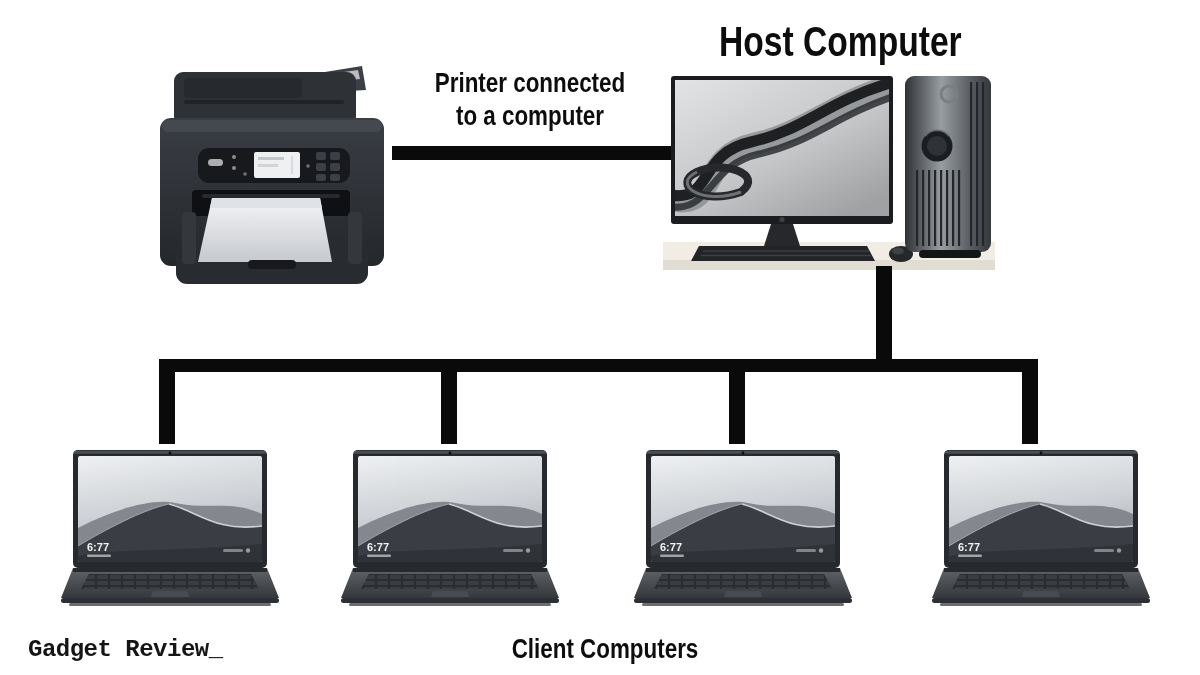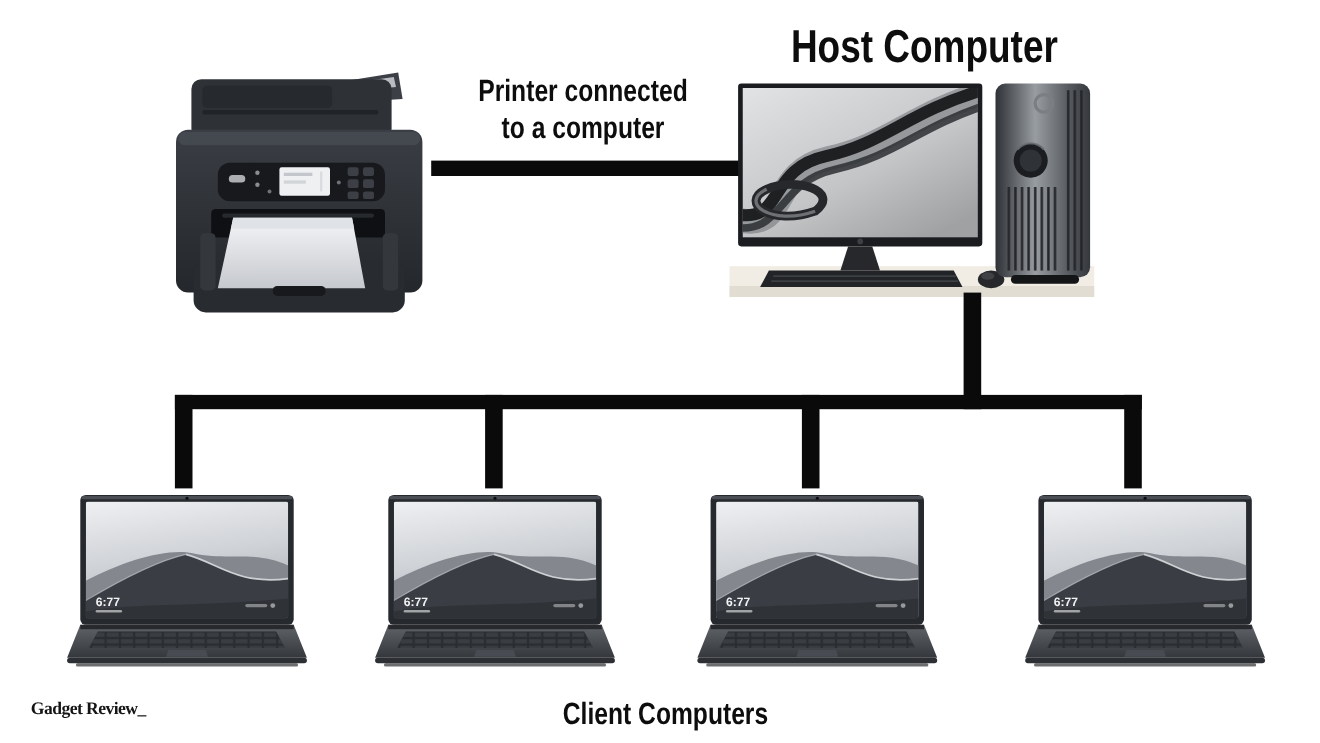--- a/index.html
+++ b/index.html
@@ -37,23 +37,23 @@
   }
   .clients-caption {
     position: absolute;
     left: 455px; top: 633px; width: 300px;
     font-size: 28px;
     text-align: center;
   }
   .watermark {
     position: absolute;
     left: 28px; top: 636px;
-    font-family: Liberation Serif, serif;
+    font-family: Liberation Mono, monospace;
     font-weight: bold;
-    font-size: 16px;
+    font-size: 24px;
     letter-spacing: -0.5px;
     color: #151515;
   }
 
   
   .net-line { position: absolute; background: #0a0a0a; }
   .cable-printer-host { left: 392px; top: 146px; width: 280px; height: 14px; }
   .drop-host { left: 876px; top: 266px; width: 16px; height: 106px; }
   .bus       { left: 159px; top: 359px; width: 879px; height: 13px; }
   .drop-1 { left: 159px;  top: 359px; width: 16px; height: 85px; }

